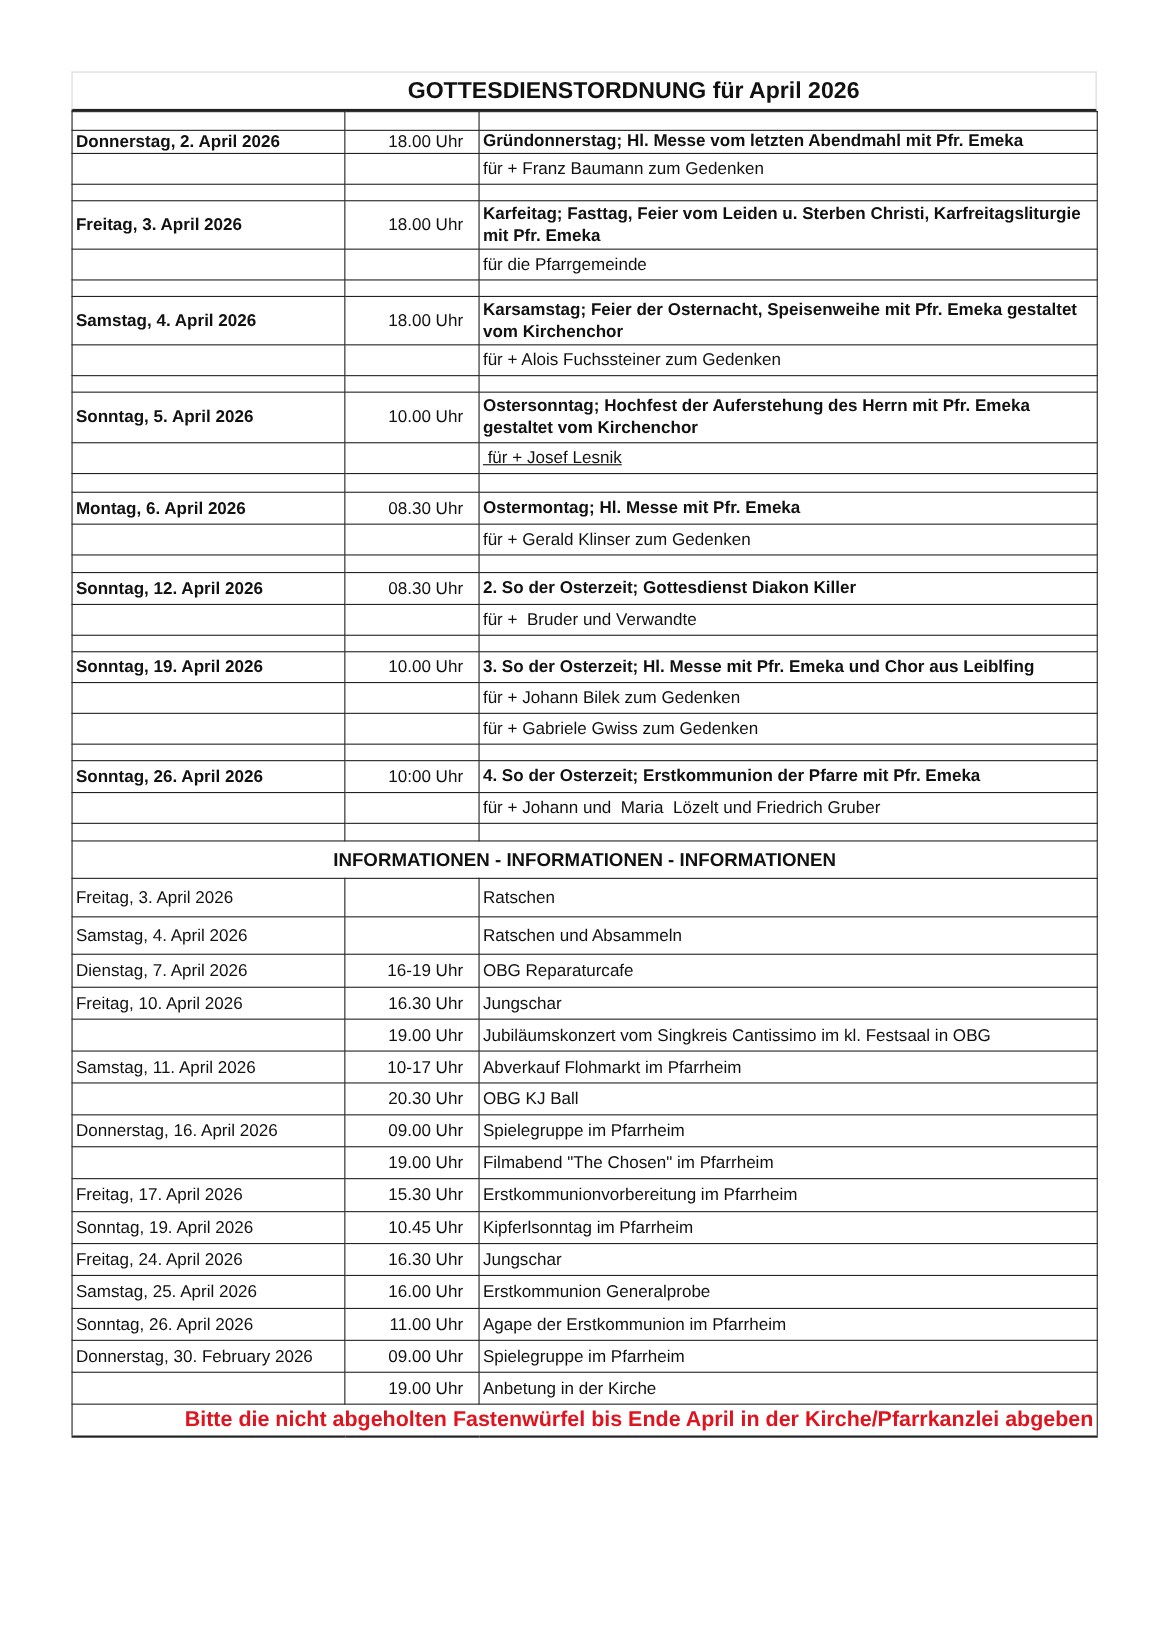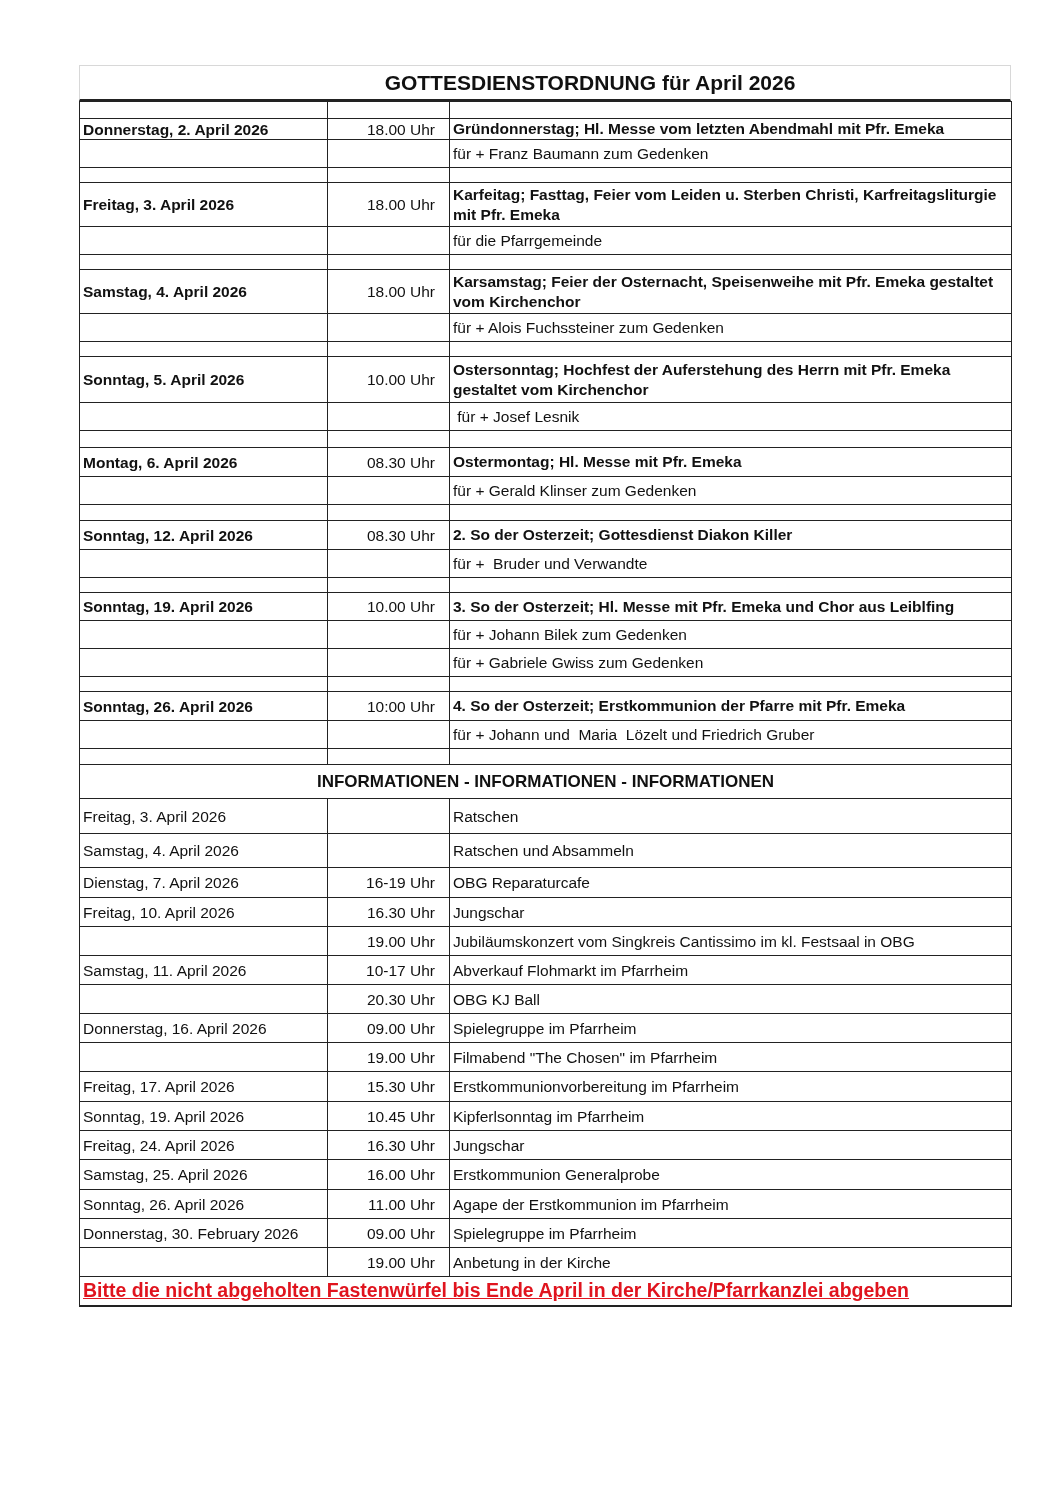--- a/index.html
+++ b/index.html
@@ -9,21 +9,21 @@
     }
     body {
       width: 1061px;
       height: 1500px;
       position: relative;
       font-family: "Liberation Sans", sans-serif;
       color: #111111;
     }
     #sheet {
       position: absolute;
-      left: 79px;
+      left: 65px;
       top: 65px;
       width: 932px;
     }
     .title-row {
       height: 36px;
       border: 1px solid #d8d8d8;
       border-bottom: 2px solid #222;
       box-sizing: border-box;
       display: flex;
       align-items: center;
@@ -50,26 +50,25 @@
     td.c2 { width: 116px; text-align: right; padding-right: 14px; }
     td.c3 { width: 556px; }
     td.wrap { white-space: normal; line-height: 20px; }
     .bold { font-weight: bold; }
     td.info-header {
       text-align: center;
       font-weight: bold;
       font-size: 17px;
     }
     td.notice {
-      text-align: left;
+      text-align: right;
       font-weight: bold;
       color: #e0141e;
       font-size: 19.5px;
       border-bottom: 2px solid #222;
-      text-decoration: underline;
     }
   </style>
 </head>
 <body>
 
 <div id="sheet">
   <div class="title-row">GOTTESDIENSTORDNUNG für April 2026</div>
   <table>
     <colgroup>
       <col style="width:248px">
@@ -128,21 +127,21 @@
           <td class="c3"></td>
         </tr>
         <tr style="height: 46px;">
           <td class="c1 bold">Sonntag, 5. April 2026</td>
           <td class="c2">10.00 Uhr</td>
           <td class="c3 bold wrap">Ostersonntag; Hochfest der Auferstehung des Herrn mit Pfr. Emeka gestaltet vom Kirchenchor</td>
         </tr>
         <tr style="height: 28px;">
           <td class="c1"></td>
           <td class="c2"></td>
-          <td class="c3" style="white-space: pre;"> für + Josef Lesnik</td>
+          <td class="c3" style="white-space: pre; text-decoration: underline;"> für + Josef Lesnik</td>
         </tr>
         <tr style="height: 17px;">
           <td class="c1"></td>
           <td class="c2"></td>
           <td class="c3"></td>
         </tr>
         <tr style="height: 29px;">
           <td class="c1 bold">Montag, 6. April 2026</td>
           <td class="c2">08.30 Uhr</td>
           <td class="c3 bold wrap">Ostermontag; Hl. Messe mit Pfr. Emeka</td>

